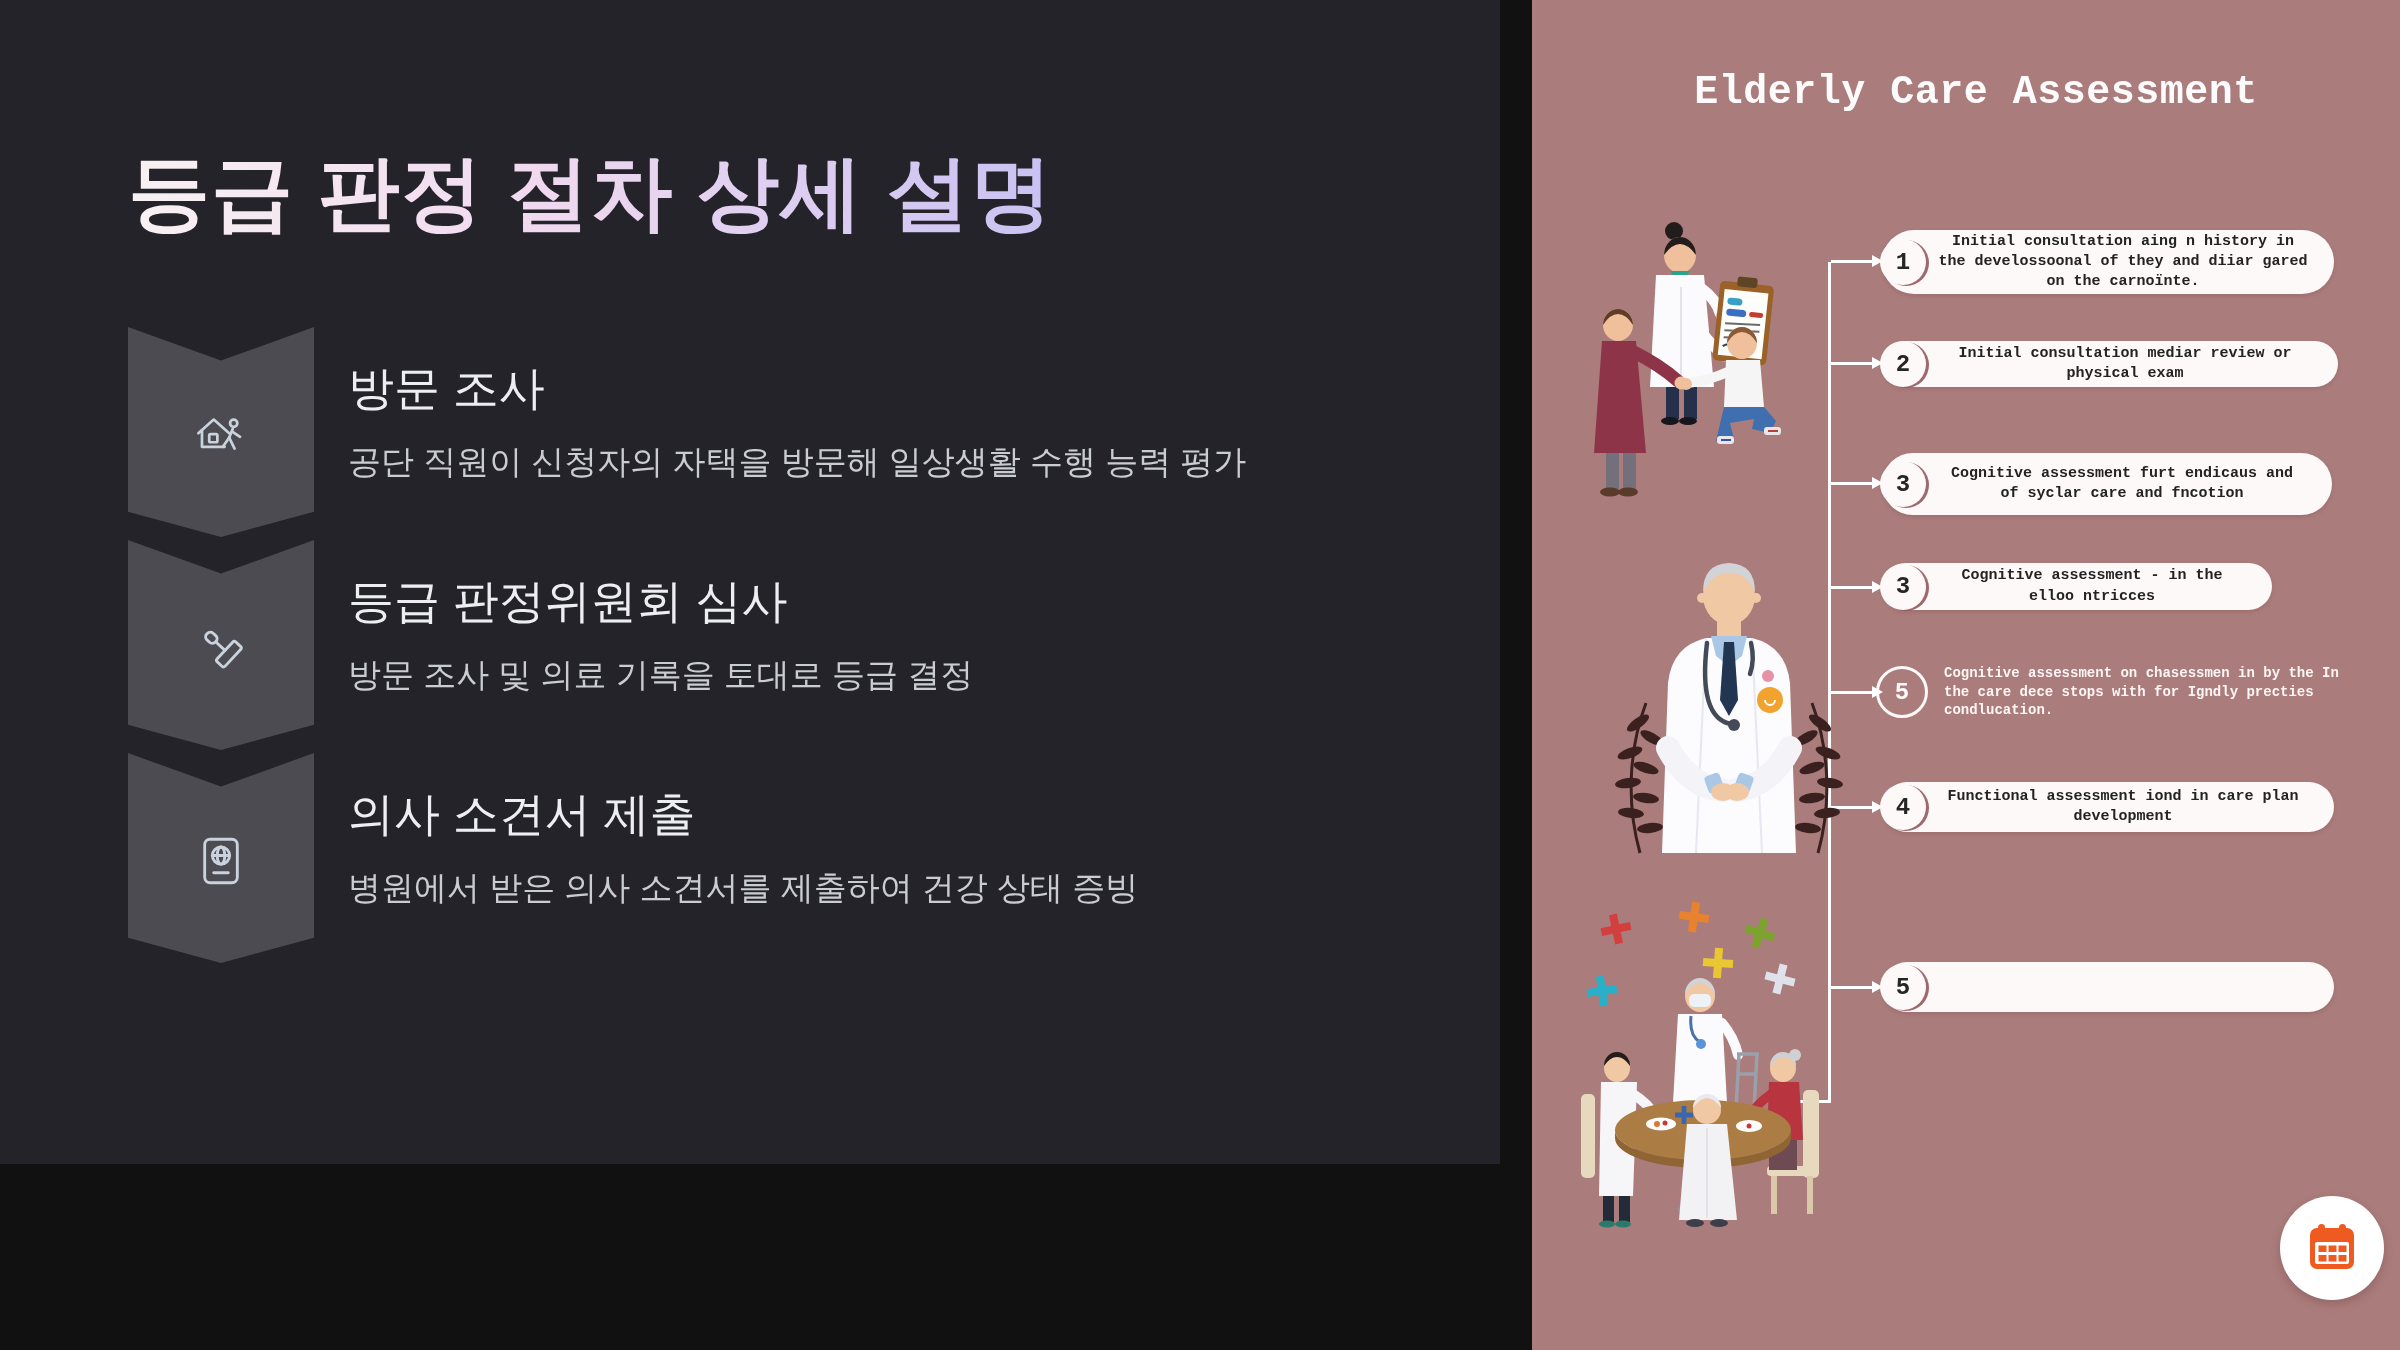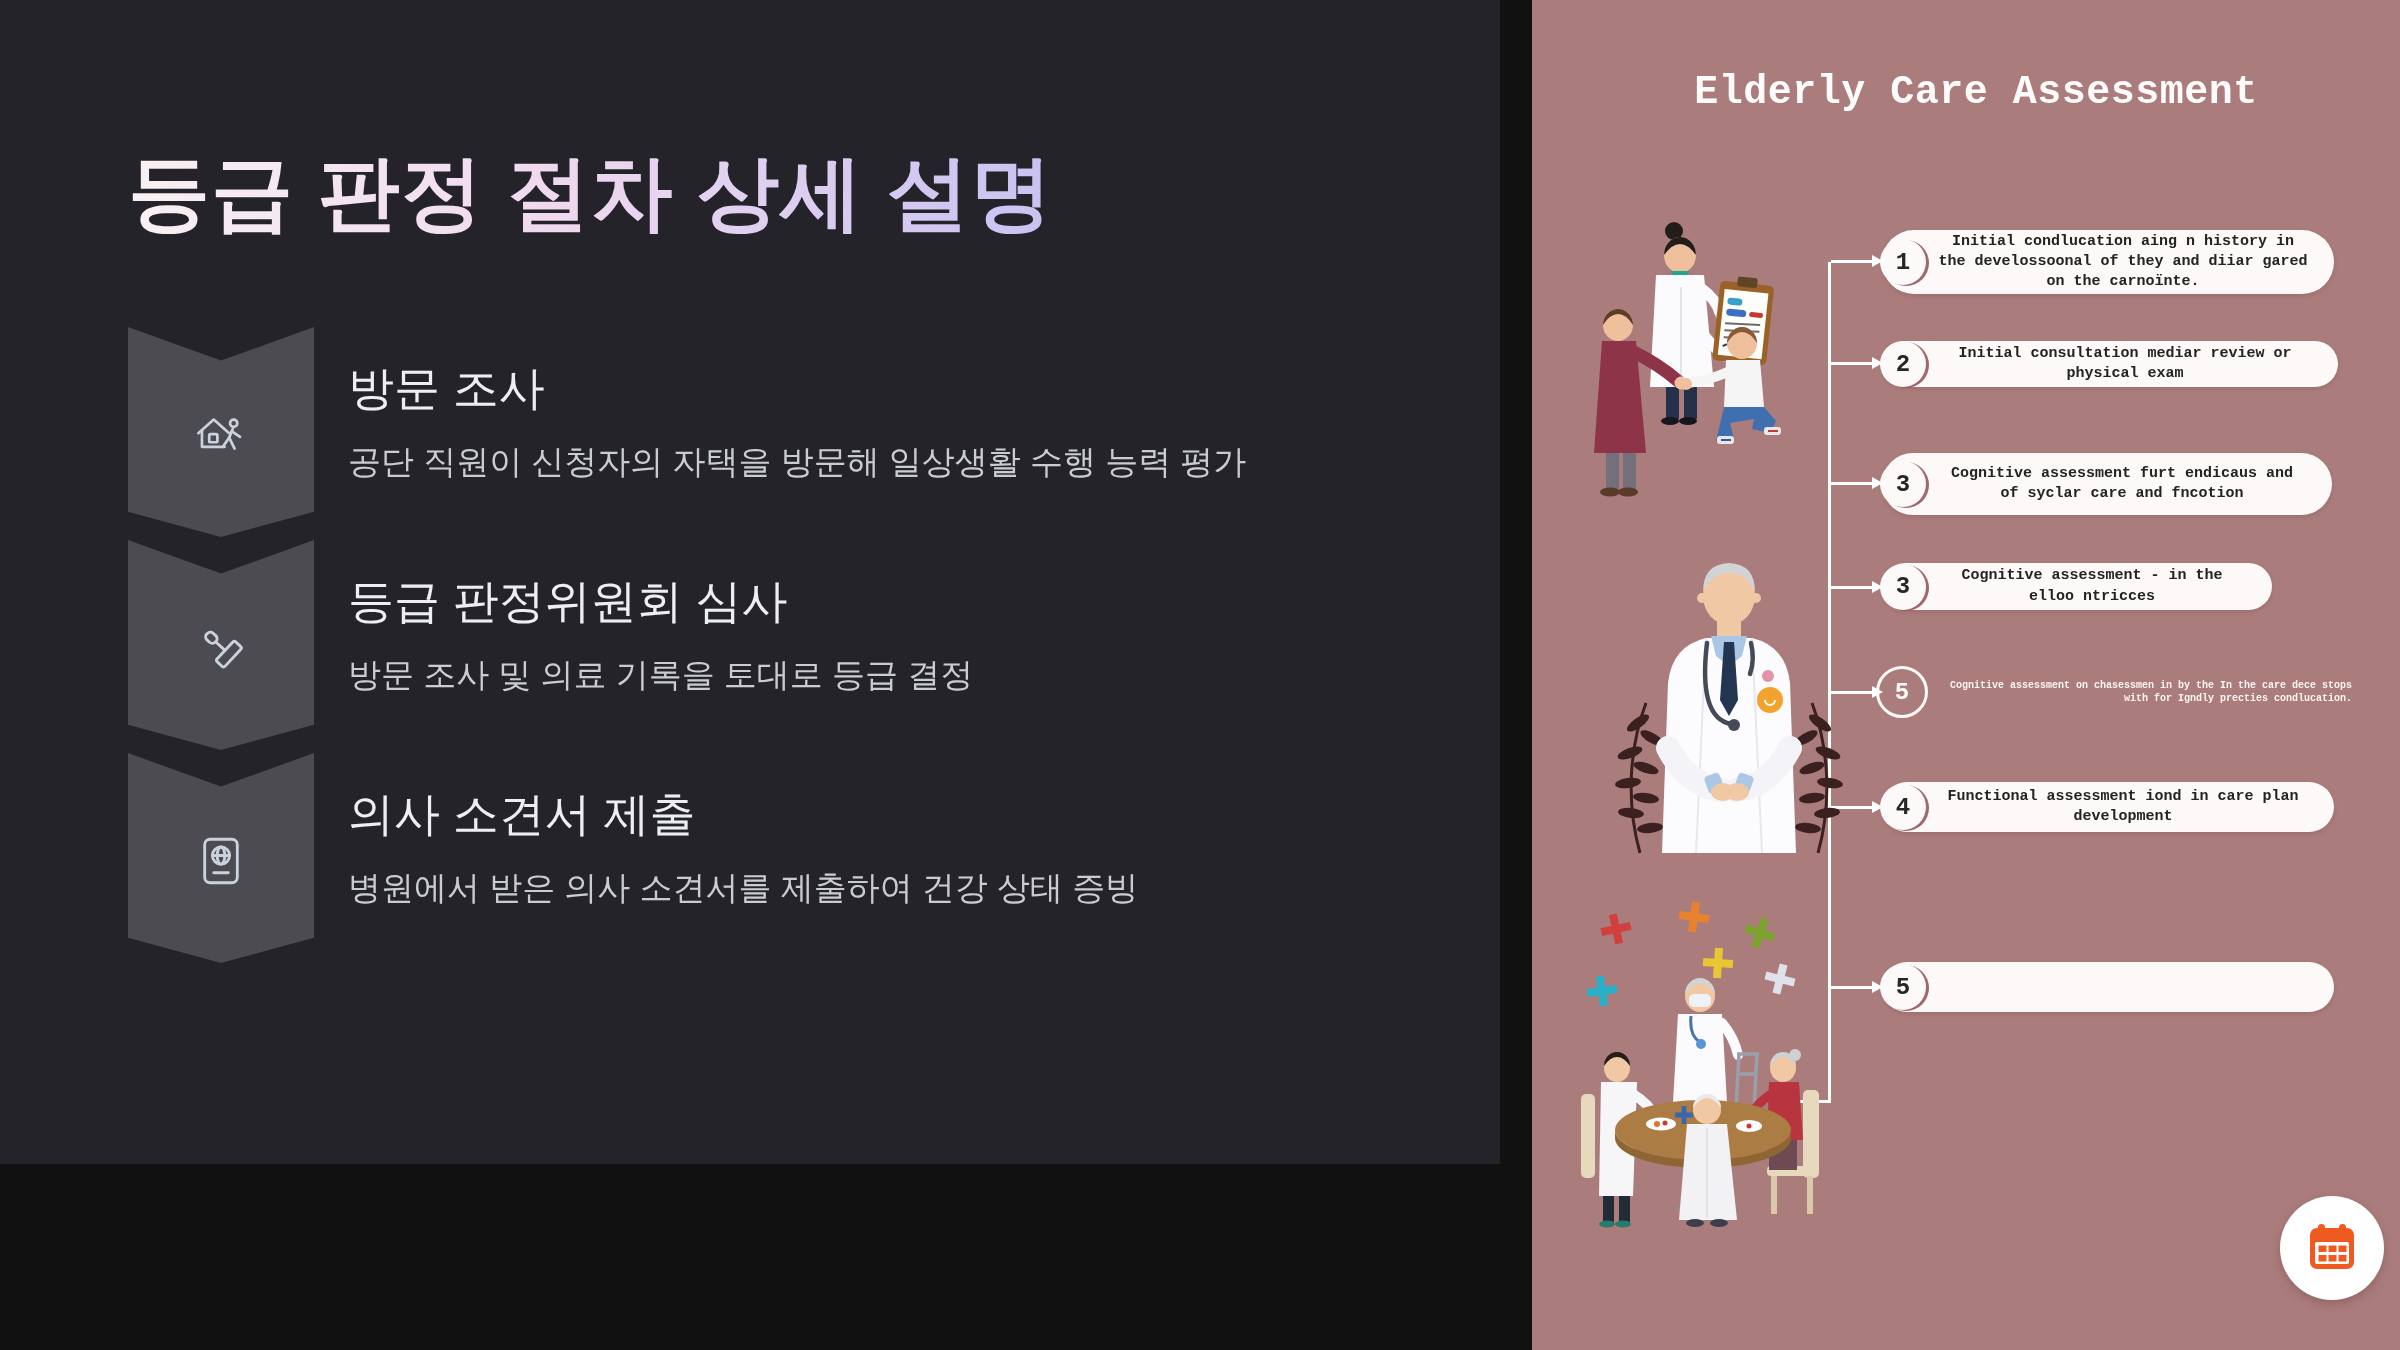--- a/index.html
+++ b/index.html
@@ -37,21 +37,21 @@
   .item{position:absolute;left:350px;display:flex;align-items:center;}
   .item.pill{background:#fdf9f8;border-radius:40px;box-shadow:0 2px 4px rgba(90,50,50,.18);}
   .num{position:absolute;left:-2px;top:50%;transform:translateY(-50%);
     width:46px;height:46px;border-radius:50%;background:#fdf9f8;
     box-shadow:3px 1px 0 0 rgba(148,88,93,.9);
     display:flex;align-items:center;justify-content:center;
     font-size:24px;font-weight:700;color:#262626;}
   .item.plain .num{background:transparent;box-shadow:none;border:3px solid #fdf9f8;color:#fdf9f8;left:-6px;}
   .lab{flex:1;margin-left:56px;margin-right:26px;text-align:center;
     font-size:15px;font-weight:700;color:#232323;line-height:1.35;}
-  .item.plain .lab{color:#fdf6f4;text-align:right;margin-left:62px;margin-right:0;font-weight:600;font-size:10px;}
+  .item.plain .lab{color:#fdf6f4;text-align:left;margin-left:62px;margin-right:0;font-weight:600;font-size:14px;}
   .i1{top:230px;width:452px;height:64px;}
   .i2{top:341px;width:456px;height:46px;}
   .i3{top:453px;width:450px;height:62px;}
   .i4{top:563px;width:390px;height:47px;}
   .i5{top:663px;width:470px;height:58px;}
   .i6{top:782px;width:452px;height:50px;}
   .i7{top:962px;width:452px;height:50px;}
 
   .illus{position:absolute;}
   .illus1{left:28px;top:215px;width:265px;height:305px;}
@@ -310,21 +310,21 @@
       <ellipse cx="150" cy="212" rx="14" ry="14" fill="#f1c8a4"></ellipse>
       <path d="M136,210 a14,14 0 0 1 28,0 q-7,-10 -14,-10 q-7,0 -14,10 Z" fill="#e8eaee"></path>
       <path d="M130,226 L170,226 L180,322 L122,322 Z" fill="#f2f2f5"></path>
       <path d="M150,230 L150,320" stroke="#e2e2e8" stroke-width="2"></path>
       <ellipse cx="138" cy="325" rx="9" ry="4" fill="#3c3f49"></ellipse>
       <ellipse cx="162" cy="325" rx="9" ry="4" fill="#3c3f49"></ellipse>
     </svg>
 
     <div class="item i1 pill">
       <div class="num">1</div>
-      <div class="lab">Initial condlucation aing n history in the develossoonal of they and diiar gared on the carnoïnte.</div>
+      <div class="lab">Initial consultation aing n history in the develossoonal of they and diiar gared on the carnoïnte.</div>
     </div>
     <div class="item i2 pill">
       <div class="num">2</div>
       <div class="lab">Initial consultation mediar review or physical exam</div>
     </div>
     <div class="item i3 pill">
       <div class="num">3</div>
       <div class="lab">Cognitive assessment furt endicaus and of syclar care and fncotion</div>
     </div>
     <div class="item i4 pill">

